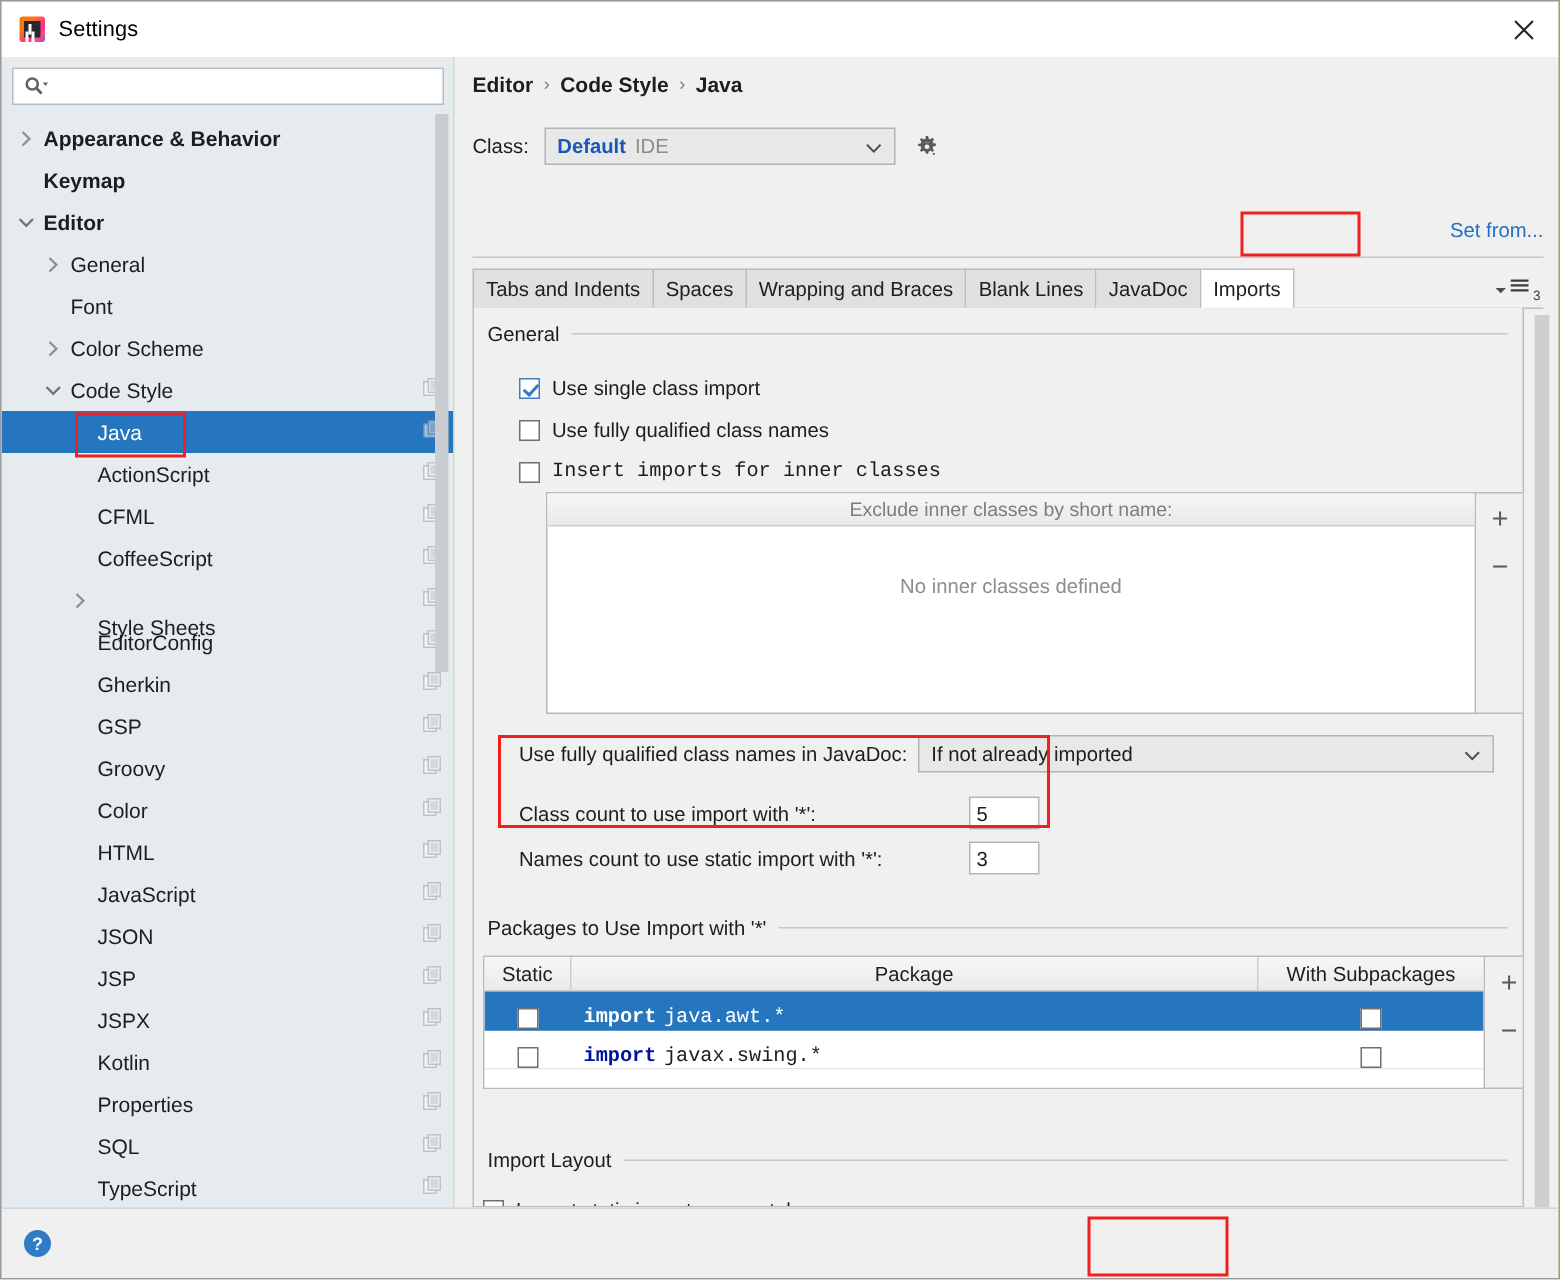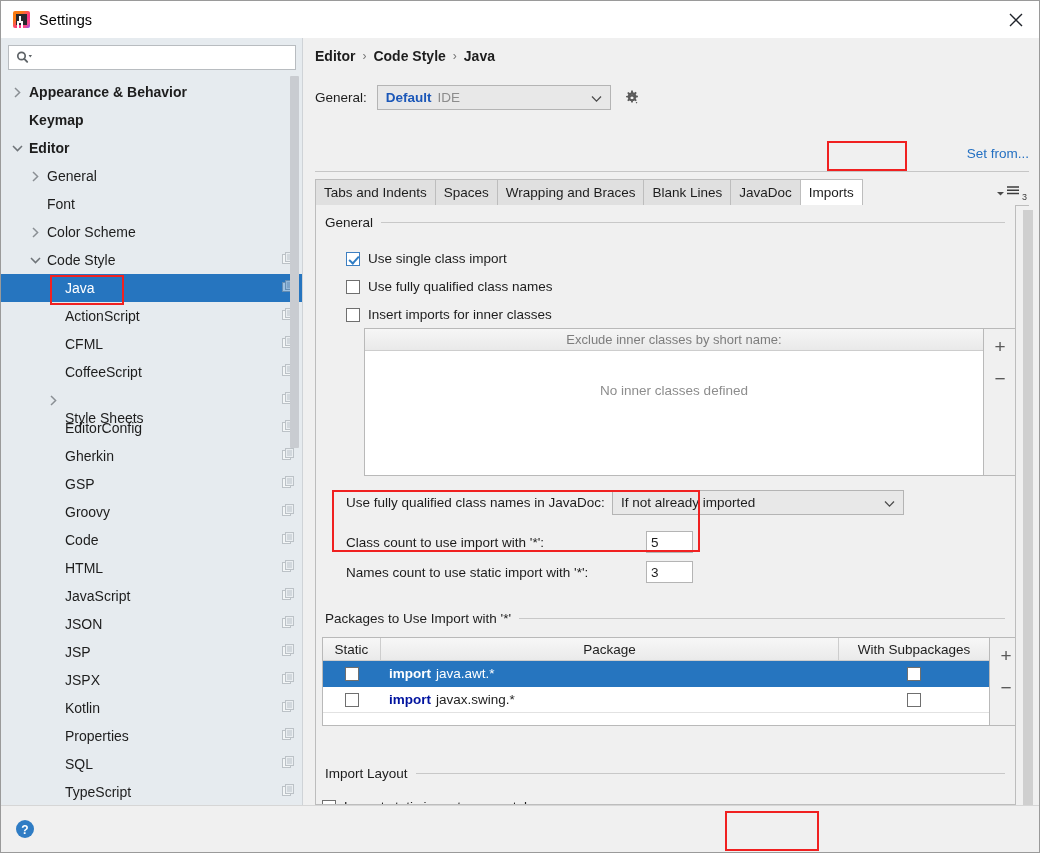--- a/index.html
+++ b/index.html
@@ -381,21 +381,21 @@
   
   .jdoc-row {
     position: absolute;
     left: 337px; top: 452px;
     display: flex;
     align-items: center;
     gap: 7px;
   }
   .jdoc-label { font-size: 13.5px; color: #1d1d1d; }
   .jdoc-combo {
-    width: 292px; height: 25px;
+    width: 384px; height: 25px;
     background: #e8e8e8;
     border: 1px solid #b4b4b4;
     box-sizing: border-box;
     display: flex;
     align-items: center;
     padding: 0 8px;
     position: relative;
     font-size: 13.5px;
     color: #1d1d1d;
   }
@@ -449,22 +449,23 @@
   .tbl-row {
     display: flex;
     height: 25px;
     border-bottom: 1px solid #e2e2e2;
     align-items: stretch;
     cursor: default;
   }
   .tbl-row.selected { background: #2675bf; border-bottom-color: #2675bf; }
   .td {
     display: flex;
-    align-items: center;
-    box-sizing: border-box;
+    align-items: flex-end;
+    box-sizing: border-box;
+    font-family: Liberation Mono, monospace;
   }
   .td.c1 { width: 58px; justify-content: center; }
   .td.c2 { flex: 1; padding-left: 8px; font-size: 13.5px; }
   .td.c3 { width: 150px; justify-content: center; }
   .kw { color: #00139f; font-weight: bold; }
   .tbl-row.selected .kw { color: #ffffff; }
   .pkg { color: #1d1d1d; margin-left: 5px; }
   .tbl-row.selected .pkg { color: #ffffff; }
   .tbl-filler { height: 22px; background: #fff; }
 
@@ -646,21 +647,21 @@
           <span class="tree-arrow" style="margin-left: 44px;"></span>
           <span class="tree-label" style="margin-left: 4px;">Groovy</span>
           <span class="copy-icon"><svg width="13" height="13" viewBox="0 0 13 13" aria-hidden="true">
               <rect x="0.5" y="2.5" width="8" height="9" fill="#ffffff" stroke="#9aa1a8" stroke-width="1"></rect>
               <rect x="3.5" y="0.5" width="8" height="9" fill="#eef1f3" stroke="#9aa1a8" stroke-width="1"></rect>
               <rect x="5" y="2" width="5" height="6" fill="#c3cad0"></rect>
             </svg></span>
         </div>
         <div class="tree-row">
           <span class="tree-arrow" style="margin-left: 44px;"></span>
-          <span class="tree-label" style="margin-left: 4px;">Code</span>
+          <span class="tree-label" style="margin-left: 4px;">Color</span>
           <span class="copy-icon"><svg width="13" height="13" viewBox="0 0 13 13" aria-hidden="true">
               <rect x="0.5" y="2.5" width="8" height="9" fill="#ffffff" stroke="#9aa1a8" stroke-width="1"></rect>
               <rect x="3.5" y="0.5" width="8" height="9" fill="#eef1f3" stroke="#9aa1a8" stroke-width="1"></rect>
               <rect x="5" y="2" width="5" height="6" fill="#c3cad0"></rect>
             </svg></span>
         </div>
         <div class="tree-row">
           <span class="tree-arrow" style="margin-left: 44px;"></span>
           <span class="tree-label" style="margin-left: 4px;">HTML</span>
           <span class="copy-icon"><svg width="13" height="13" viewBox="0 0 13 13" aria-hidden="true">
@@ -752,21 +753,21 @@
 
     <div class="breadcrumb">
       <span>Editor</span>
       <span class="crumb-sep">›</span>
       <span>Code Style</span>
       <span class="crumb-sep">›</span>
       <span>Java</span>
     </div>
 
     <div class="scheme-row">
-      <span class="scheme-label">General:</span>
+      <span class="scheme-label">Class:</span>
       <div class="scheme-combo">
         <span class="scheme-name">Default</span>
         <span class="scheme-sub">IDE</span>
         <span class="combo-arrow">
           <svg width="11" height="7" viewBox="0 0 11 7" aria-hidden="true">
             <path d="M1 1 L5.5 5.6 L10 1" fill="none" stroke="#4c4c4c" stroke-width="1.3"></path>
           </svg>
         </span>
       </div>
       <div class="gear-btn">
@@ -810,21 +811,21 @@
       </div>
 
       <div class="chk-row" style="left:30px; top:46px;">
         <span class="chk checked"></span>
         <span>Use single class import</span>
       </div>
       <div class="chk-row" style="left:30px; top:74px;">
         <span class="chk"></span>
         <span>Use fully qualified class names</span>
       </div>
-      <div class="chk-row" style="left:30px; top:102px;">
+      <div class="chk-row" style="left:30px; top:102px;font-family:Liberation Mono, monospace;">
         <span class="chk"></span>
         <span>Insert imports for inner classes</span>
       </div>
 
       <div style="position:absolute; left:48px; top:123px; width:620px; height:148px; background:#fff; border:1px solid #b9b9b9; box-sizing:border-box;">
         <div class="excl-head">Exclude inner classes by short name:</div>
         <div class="excl-empty">No inner classes defined</div>
       </div>
       <div class="side-buttons" style="left:668px; top:123px; height:148px;">
         <div class="sb-btn">+</div>

